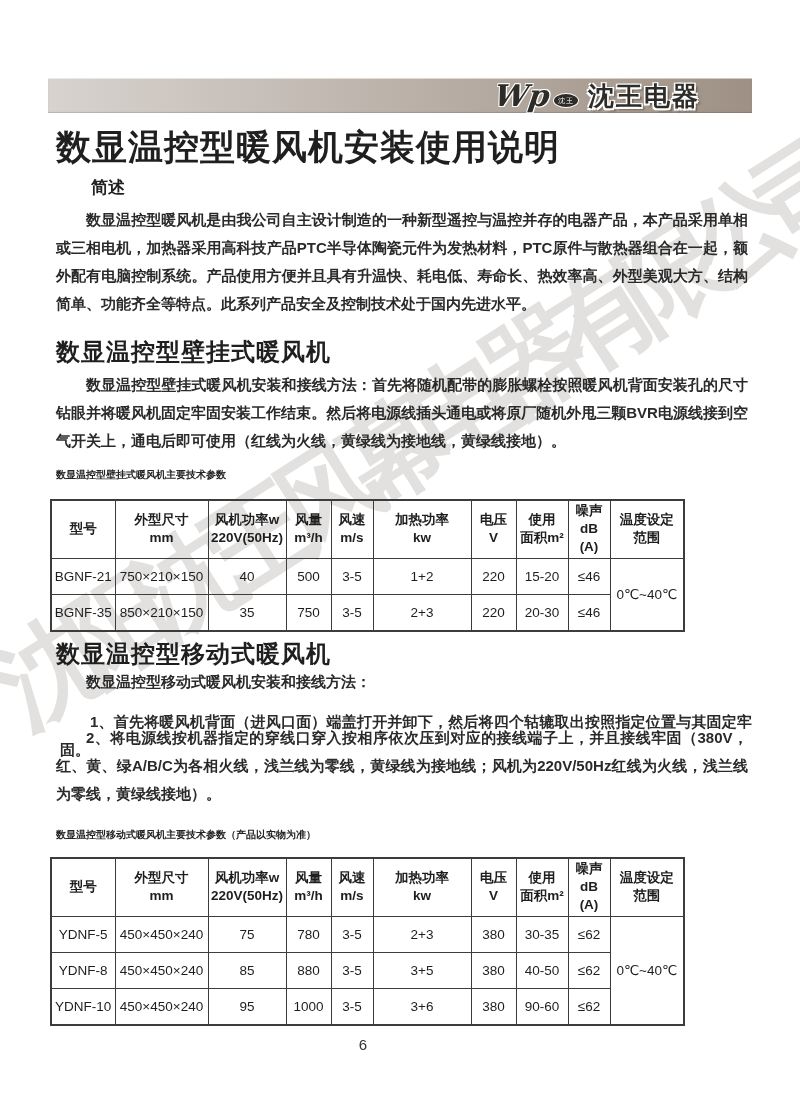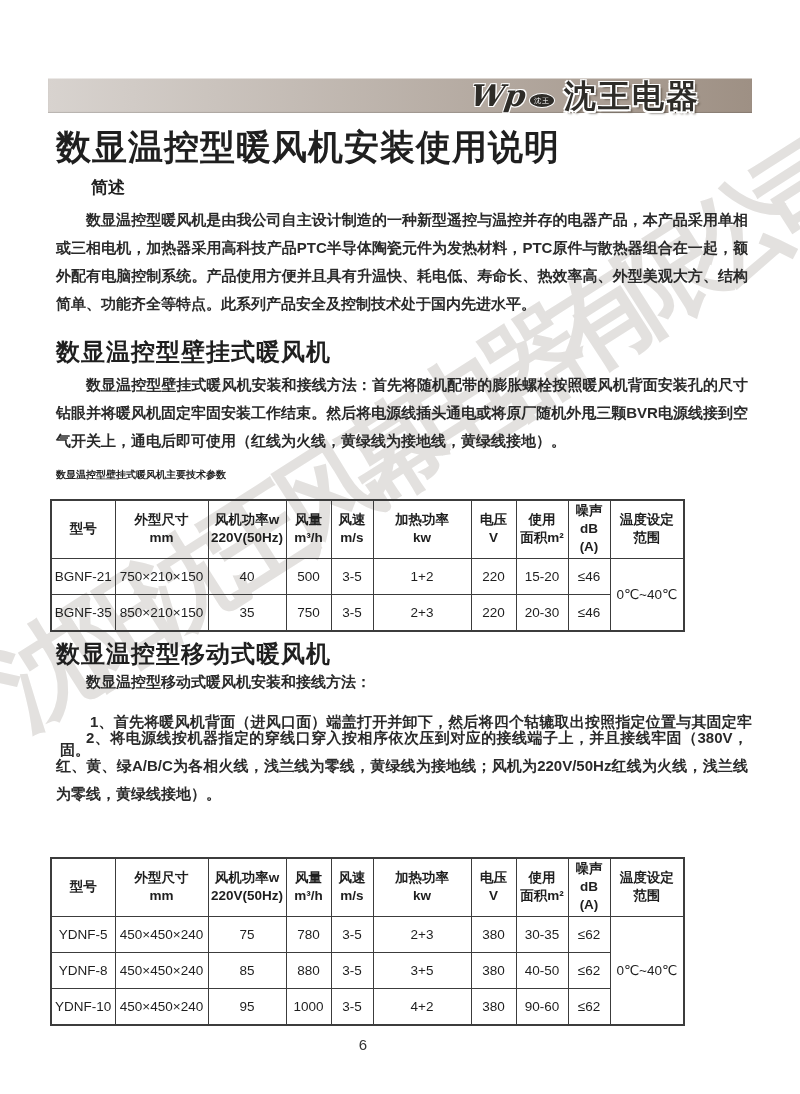--- a/index.html
+++ b/index.html
@@ -27,21 +27,21 @@
   .logo-wp{
     font-family:"DejaVu Serif","Liberation Serif",serif;font-style:italic;font-weight:bold;
     font-size:30px;line-height:1;color:#2e2c28;transform:skewX(-8deg);
     text-shadow:-1px -1px 0 #fff,1px -1px 0 #fff,-1px 1px 0 #fff,1px 1px 0 #fff;
   }
   .logo-badge{
     display:inline-block;background:#2e2c28;color:#fff;border:1px solid #fff;border-radius:50%;
     font-size:7px;line-height:1;padding:3px 4px;margin-top:10px;letter-spacing:1px;
   }
   .logo-brand{
-    font-size:32px;line-height:1;font-weight:900;color:#2e2c28;letter-spacing:2px;margin-left:6px;
+    font-size:26px;line-height:1;font-weight:900;color:#2e2c28;letter-spacing:2px;margin-left:6px;
     text-shadow:-1.5px -1.5px 0 #fff,1.5px -1.5px 0 #fff,-1.5px 1.5px 0 #fff,1.5px 1.5px 0 #fff,3px 3px 2px rgba(40,30,20,.45);
   }
   
   .doc-title{left:56px;top:124px;font-size:35px;font-weight:bold;color:#1f1f1f;letter-spacing:1px;}
   .h-small{font-size:17px;font-weight:bold;color:#222;margin-left:35px;}
   .h-section{font-size:24px;font-weight:bold;color:#1f1f1f;letter-spacing:1px;}
   .sec1-head{left:56px;top:176px;}
   .sec2-head{left:56px;top:336px;}
   .sec3-head{left:56px;top:638px;}
   .body-text{
@@ -159,20 +159,21 @@
         <td>≤46</td>
       </tr>
     </tbody>
   </table>
 
   <div class="layer sec3-head h-section">数显温控型移动式暖风机</div>
   <p class="layer body-text p3-intro">数显温控型移动式暖风机安装和接线方法：</p>
   <p class="layer body-text p3-step1">1、首先将暖风机背面（进风口面）端盖打开并卸下，然后将四个轱辘取出按照指定位置与其固定牢固。</p>
   <p class="layer body-text p3-step2">2、将电源线按机器指定的穿线口穿入按相序依次压到对应的接线端子上，并且接线牢固（380V，红、黄、绿A/B/C为各相火线，浅兰线为零线，黄绿线为接地线；风机为220V/50Hz红线为火线，浅兰线为零线，黄绿线接地）。</p>
 
+  <div class="layer cap2 table-caption">数显温控型移动式暖风机主要技术参数（产品以实物为准）</div>
 
   <table class="layer spec t2">
     <colgroup>
       <col style="width:64px">
         <col style="width:93px">
         <col style="width:78px">
         <col style="width:45px">
         <col style="width:42px">
       <col style="width:98px">
         <col style="width:45px">
@@ -226,21 +227,21 @@
         <td>380</td>
         <td>40-50</td>
         <td>≤62</td>
       </tr>
       <tr>
         <td>YDNF-10</td>
         <td>450×450×240</td>
         <td>95</td>
         <td>1000</td>
         <td>3-5</td>
-        <td>4+2</td>
+        <td>3+6</td>
         <td>380</td>
         <td>90-60</td>
         <td>≤62</td>
       </tr>
     </tbody>
   </table>
 
   <div class="layer page-number">6</div>
 
 </div>

